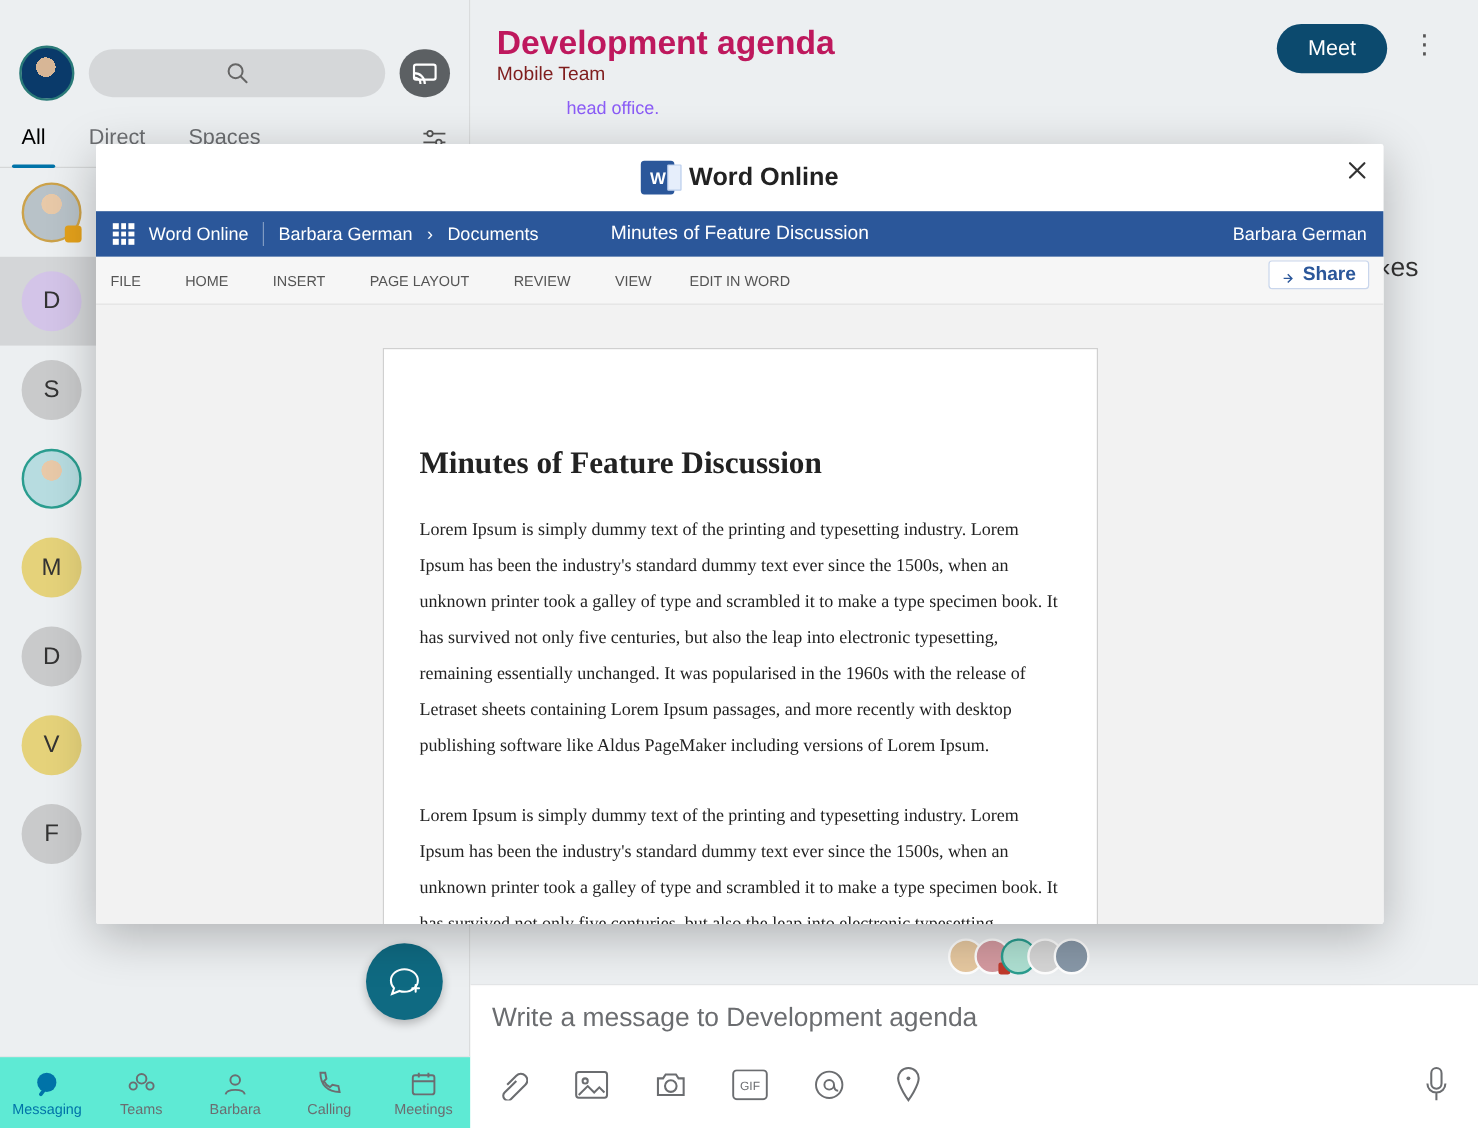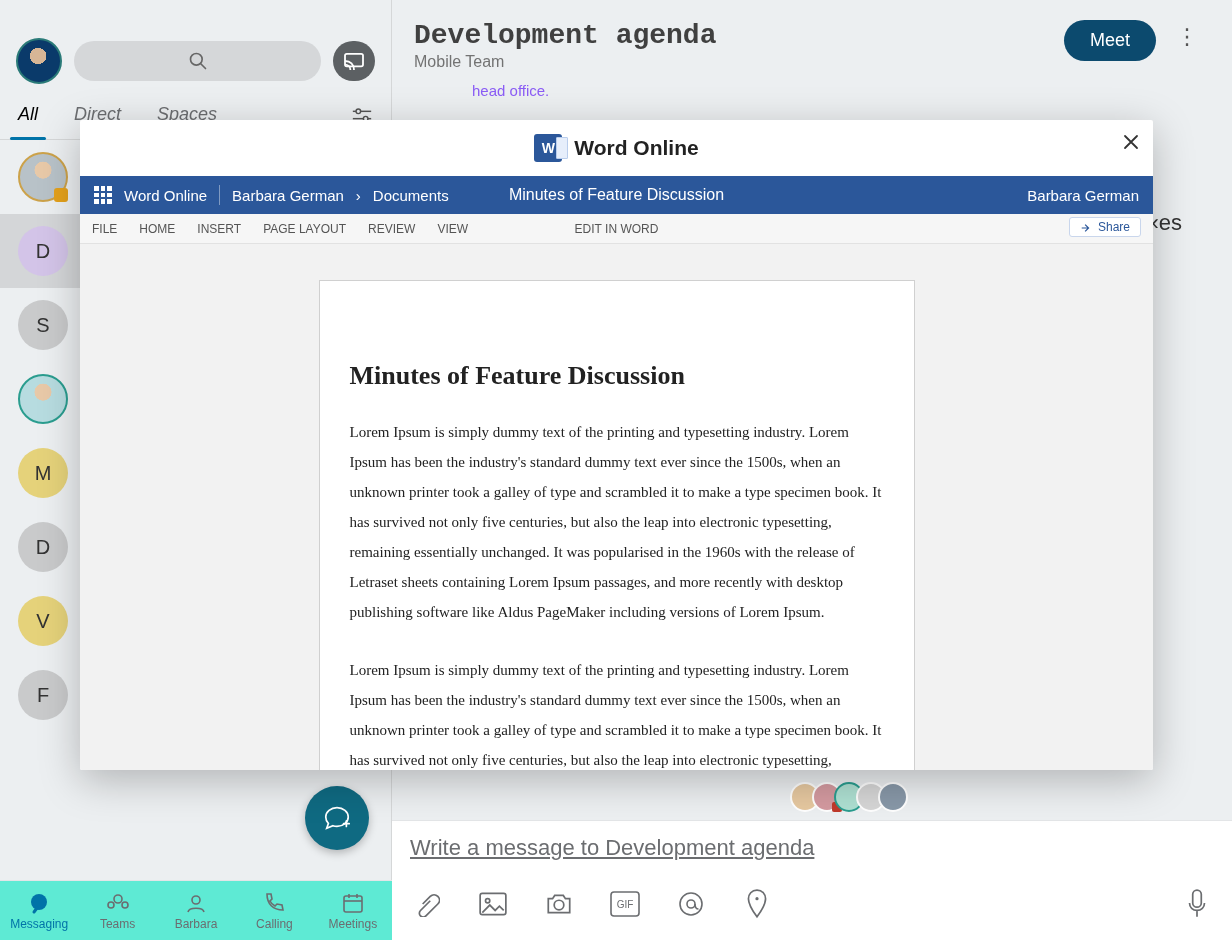--- a/index.html
+++ b/index.html
@@ -16,49 +16,49 @@
 .signal span { width: 3px; background: #000; border-radius: 1px; }
 .signal span:nth-child(1){height:4px} .signal span:nth-child(2){height:7px} .signal span:nth-child(3){height:10px} .signal span:nth-child(4){height:13px}
 
 
 .left-col { position: absolute; top: 0; left: 0; width: 392px; height: 880px; background: #eceff1; border-right: 1px solid #d5d7d8; display: flex; flex-direction: column; }
 .left-top { height: 90px; padding-top: 32px; display: flex; align-items: center; gap: 12px; padding-left: 16px; padding-right: 16px; }
 .avatar-lg { width: 46px; height: 46px; border-radius: 50%; border: 2px solid #2a7a78; background: #b7c6d0 radial-gradient(circle at 48% 38%, #d7b696 0 24%, #0a3a6a 24% 70%, #0a3a6a 70%); }
 .search-pill { flex: 1; height: 40px; background: #d5d7d9; border-radius: 20px; display: flex; align-items: center; justify-content: center; }
 .cast-btn { width: 42px; height: 40px; background: #5c6063; border-radius: 20px; display: flex; align-items: center; justify-content: center; }
 
-.left-tabs { display: flex; align-items: center; height: 50px; border-bottom: 1px solid #d5d7d8; padding: 0 8px 0 0; font-style: italic; }
+.left-tabs { display: flex; align-items: center; height: 50px; border-bottom: 1px solid #d5d7d8; padding: 0 8px 0 0; }
 .left-tab { padding: 0 18px; height: 100%; display: flex; align-items: center; font-size: 18px; color: #6b6d70; cursor: pointer; position: relative;}
 .left-tab.active { color: #000; font-weight: 500; }
 .left-tab.active::after { content:""; position:absolute; left:10px; right:10px; bottom:-1px; height:3px; background:#0073a8; border-radius:2px;}
 .filter-icn { margin-left:auto; margin-right:10px; color:#555; }
 
 .chat-list { flex: 1; overflow: hidden; }
 .chat-item { height: 74px; display: flex; align-items: center; padding: 0 18px; }
 .chat-item.selected { background: #d4d6d8; }
 .chat-avatar { width: 50px; height: 50px; border-radius: 50%; display: flex; align-items: center; justify-content: center; font-size: 20px; color: #333; position: relative; }
 .badge-corner { position:absolute; right:-2px; bottom:-2px; width:14px; height:14px; border-radius:3px; }
 
 .fab { position: absolute; right: 22px; bottom: 30px; width: 64px; height: 64px; border-radius: 50%; background: #0f6a82; display: flex; align-items: center; justify-content: center; color: #fff; box-shadow: 0 3px 8px rgba(0,0,0,.25); }
 
 
 .main { position: absolute; left: 392px; top: 0; right: 0; bottom: 120px; background: #eceff1; }
 .main-header { height: 76px; padding: 20px 28px 0 22px; display: flex; align-items: flex-start; }
-.main-title { font-size: 28px; font-weight: 800; color: #404040; font-family: Liberation Mono, monospace; }
-.main-sub { font-size: 16px; color: #737373; margin-top: 2px; }
+.main-title { font-size: 28px; font-weight: 800; color: #be185d; }
+.main-sub { font-size: 16px; color: #7f1d1d; margin-top: 2px; }
 .meet-btn { background: #0c4a6e; color:#fff; font-size:18px; font-weight:500; padding: 10px 26px; border-radius: 22px; border:none; margin-left:auto; margin-right:14px; }
 .kebab { font-size:22px; color:#555; padding: 4px 6px; }
 .snippet { padding-left: 80px; font-size: 15px; color: #8b5cf6; margin-top: 6px; }
 
 .readby { position:absolute; right: 324px; bottom: 8px; display:flex; }
 .readby .rb { width:30px; height:30px; border-radius:50%; border:2px solid #fff; margin-left:-8px; background:#ccc; position:relative; }
 
 
 .composer { position: absolute; left: 392px; right: 0; bottom: 0; height: 120px; background: #fff; border-top: 1px solid #e3e5e7; }
-.composer-input { height: 58px; padding: 14px 18px 0 18px; font-size: 22px; color: #6b6d70; text-decoration: underline; }
+.composer-input { height: 58px; padding: 14px 18px 0 18px; font-size: 22px; color: #6b6d70; }
 .composer-icons { display: flex; align-items: flex-end; gap: 32px; padding: 8px 18px; color: #6b6d70; }
 .composer-icons .ci { width: 34px; height: 34px; display:flex; align-items:center; justify-content:center; }
 .mic { margin-left: auto; }
 
 
 .bottom-nav { position: absolute; left: 0; bottom: 0; width: 392px; height: 60px; background: #5eead4; border-top: 1px solid #e3e5e7; display: flex; text-align: center; }
 .bn-item { flex: 1; display: flex; flex-direction: column; align-items: center; justify-content: center; font-size: 12px; color: #6b6d70; gap: 2px; }
 .bn-item.active { color: #0073a8; }
 .bn-icn { width: 24px; height: 24px; }
 
@@ -71,23 +71,23 @@
 .w-icon::after{content:""; position:absolute; right:-6px; top:3px; bottom:3px; width:10px; background:#e6eefb; border:1px solid #b9cdec; border-radius:1px;}
 
 .ribbon-bar { height: 38px; background: #2b579a; color:#fff; display:flex; align-items:center; padding: 0 14px; font-size: 15px; }
 .apps-grid { width:18px; height:18px; display:grid; grid-template-columns:repeat(3,1fr); grid-template-rows:repeat(3,1fr); gap:2px; margin-right:12px;}
 .apps-grid span{background:#fff;}
 .rb-sep { width:1px; height:20px; background: rgba(255,255,255,.4); margin: 0 12px;}
 .rb-crumb { display:flex; align-items:center; gap:12px; }
 .rb-center { position:absolute; left:50%; transform:translateX(-50%); font-size:16px; }
 .rb-user { margin-left:auto; }
 
-.ribbon-tabs { height: 30px; background:#f6f6f6; border-bottom:1px solid #e2e2e2; display:flex; align-items:center; padding: 0 12px; font-size: 12px; color:#555; gap: 22px; position:relative;}
+.ribbon-tabs { height: 40px; background:#f6f6f6; border-bottom:1px solid #e2e2e2; display:flex; align-items:center; padding: 0 12px; font-size: 12px; color:#555; gap: 37px; position:relative;}
 .ribbon-center { position:absolute; left:50%; transform:translateX(-50%); }
-.share-pill { position:absolute; right:12px; top:3px; border:1px solid #c9d6ec; background:#fff; border-radius:3px; padding: 2px 10px; font-size:12px; color:#2b579a; display:flex; align-items:flex-end; gap:6px;}
+.share-pill { position:absolute; right:12px; top:3px; border:1px solid #c9d6ec; background:#fff; border-radius:3px; padding: 2px 10px; font-size:16px; color:#2b579a; display:flex; align-items:flex-end; gap:6px;font-weight:bold;}
 
 .doc-canvas { flex:1; background:#f2f2f2; overflow:hidden; display:flex; justify-content:center; padding-top: 36px;}
 .doc-page { width: 596px; min-height: 700px; background:#fff; border:1px solid #d0d0d0; padding: 80px 30px 30px 30px; }
 .doc-h1 { font-family: Georgia, "Times New Roman", serif; font-size: 26px; font-weight:700; color:#222; margin-bottom: 26px;}
 .doc-p { font-family: Georgia, "Times New Roman", serif; font-size: 15px; line-height: 2; color:#222; margin-bottom: 28px; }
 
 svg { display:block; }
 </style>
 </head>
 <body>

